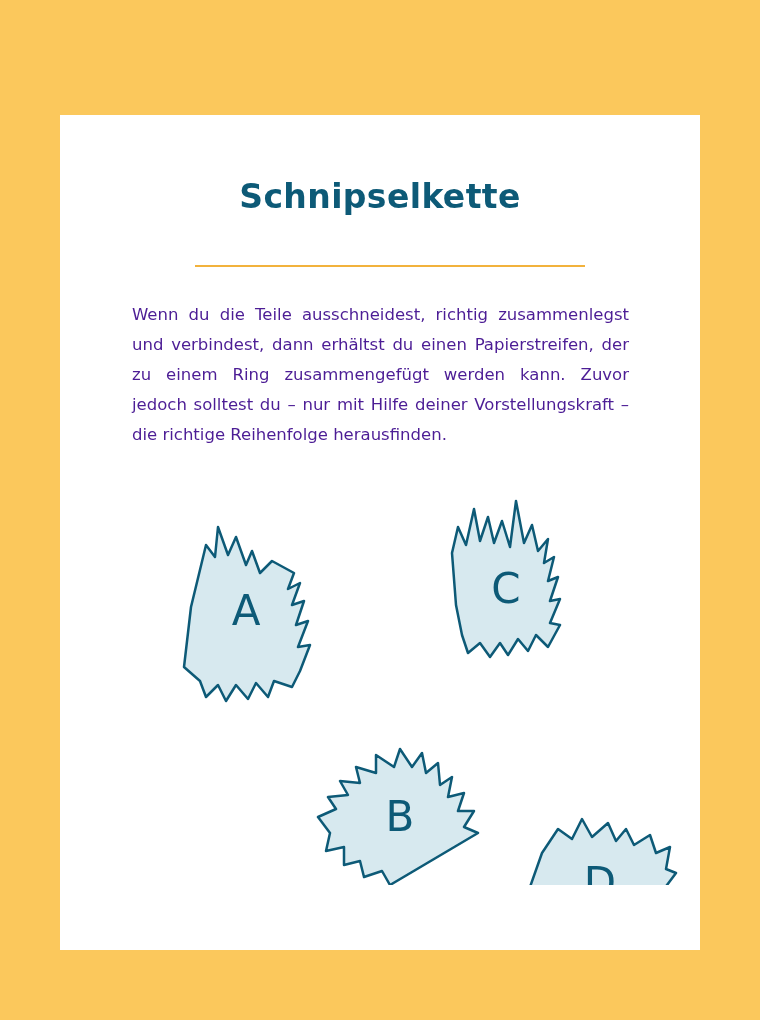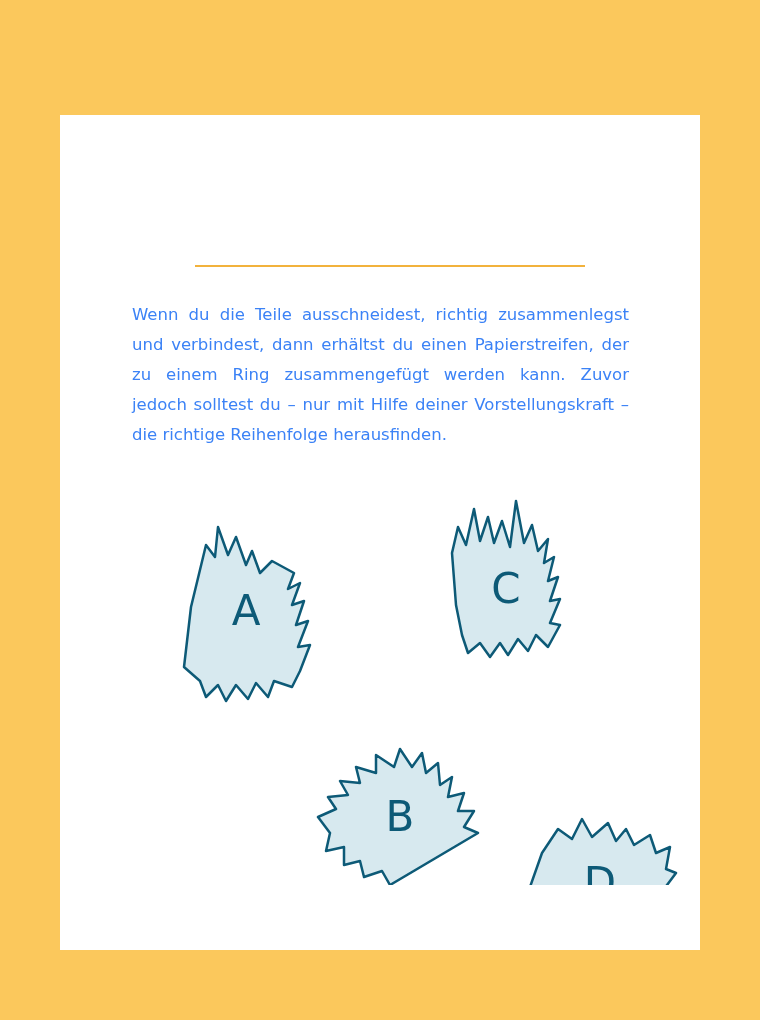--- a/index.html
+++ b/index.html
@@ -48,21 +48,21 @@
     background: #f2b23c;
   }
   #body-text {
     position: absolute;
     left: 72px;
     top: 185px;
     width: 497px;
     font-family: "DejaVu Sans", sans-serif;
     font-size: 16.5px;
     line-height: 30px;
-    color: #3b82f6;
+    color: #4c1d95;
     text-align: justify;
   }
   #pieces {
     position: absolute;
     left: 0;
     top: 370px;
     width: 640px;
     height: 400px;
   }
   .piece-label {
@@ -71,20 +71,21 @@
     fill: #0d5a77;
     text-anchor: middle;
   }
 </style>
 </head>
 <body>
 
 <div id="page">
   <div id="card">
 
+    <div id="title">Schnipselkette</div>
 
     <div id="divider"></div>
 
     <div id="body-text">Wenn du die Teile ausschneidest, richtig zusammenlegst und verbindest, dann erhältst du einen Papierstreifen, der zu einem Ring zusammengefügt werden kann. Zuvor jedoch solltest du – nur mit Hilfe deiner Vorstellungskraft – die richtige Reihenfolge herausfinden.</div>
 
     <div id="pieces">
       <svg width="640" height="400" viewBox="0 0 640 400" xmlns="http://www.w3.org/2000/svg">
 
         <g>
           <path d="M124 182 L131 122 L146 60 L155 72 L158 42 L168 70 L176 52 L186 80 L192 66 L200 88 L212 76 L234 88 L228 104 L240 98 L232 120 L244 116 L236 140 L248 136 L238 162 L250 160 L240 186 L232 202 L214 196 L208 212 L196 198 L188 214 L176 200 L166 216 L158 200 L146 212 L140 196 Z" fill="#d7e9ef" stroke="#0d5a77" stroke-width="2.5" stroke-linejoin="round"></path>

